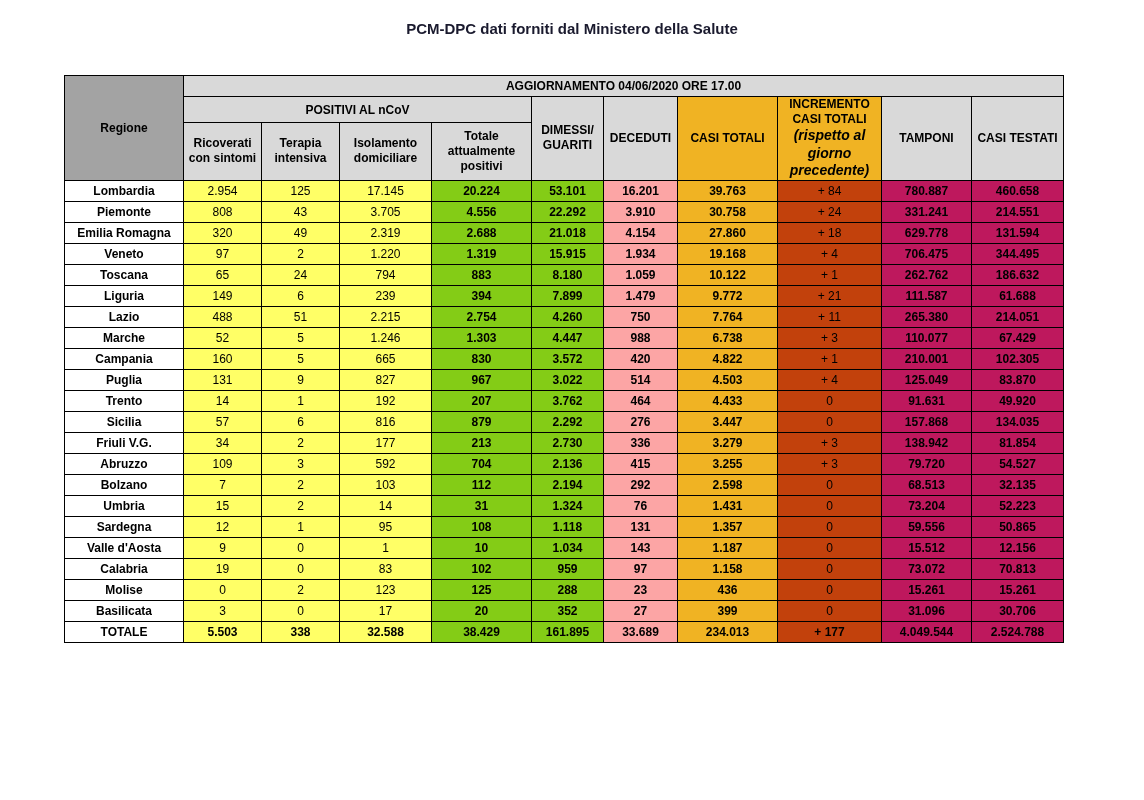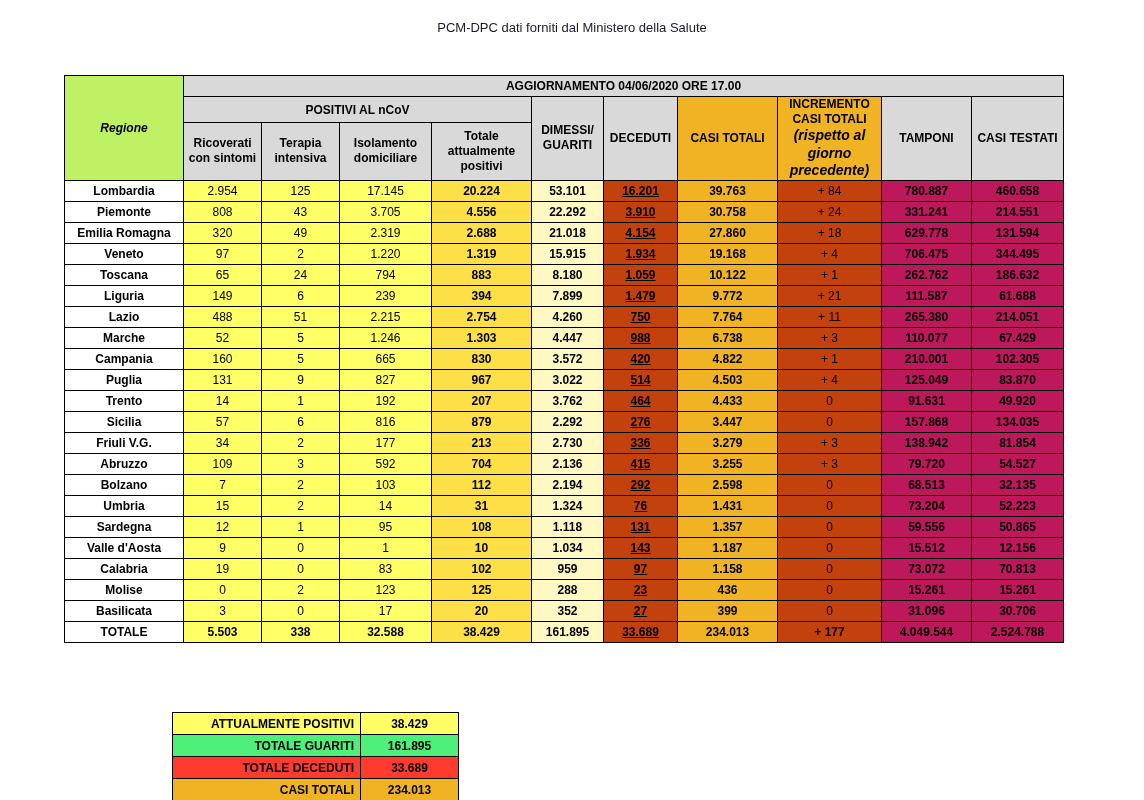--- a/index.html
+++ b/index.html
@@ -6,60 +6,60 @@
   body{
     width:1144px;height:800px;
     background:#ffffff;
     font-family:"Liberation Sans", sans-serif;
     color:#000;
     overflow:hidden;
   }
   .page{position:relative;width:1144px;height:800px;}
   .top-note{
     position:absolute;top:20px;left:0;width:1144px;
-    text-align:center;font-size:13px;font-weight:normal;color:#1a1a2e;
+    text-align:center;font-size:15px;font-weight:bold;color:#1a1a2e;
   }
   table.main{
     position:absolute;top:75px;left:64px;
     border-collapse:collapse;
     table-layout:fixed;
   }
   table.main td,table.main th{
     border:1px solid #000;
     text-align:center;
     vertical-align:middle;
     font-size:12px;
     padding:0;
     height:20px;
   }
   .hdr-region{
-    background:#bef264;font-weight:bold;font-size:13px;width:118px;font-style:italic;
+    background:#a3a3a3;font-weight:bold;font-size:13px;width:118px;
   }
   .hdr-update{
     background:#d9d9d9;font-weight:bold;font-size:15px;height:34px;
   }
   .hdr-pos{
     background:#d9d9d9;font-weight:bold;font-size:12px;height:26px;
   }
   .hdr-sub{
     background:#d9d9d9;font-weight:bold;font-size:11.5px;
     line-height:1.25;height:52px;padding:2px 3px;
   }
   .hdr-orange{
     background:#f0b323;font-weight:bold;font-size:11.5px;
     line-height:1.25;padding:2px 3px;
   }
   .hdr-orange .small-it{font-weight:bold;font-style:italic;font-size:14px;}
   .c-region{
     background:#ffffff;font-weight:bold;font-size:11.5px;
   }
   .c-yellow{background:#ffff66;}
-  .c-yellow-b{background:#fde047;font-weight:bold;}
-  .c-green{background:#fef9c3;font-weight:bold;}
-  .c-red{background:#c2410c;font-weight:bold;text-decoration:underline;}
+  .c-yellow-b{background:#84cc16;font-weight:bold;}
+  .c-green{background:#84cc16;font-weight:bold;}
+  .c-red{background:#fca5a5;font-weight:bold;}
   .c-orange{background:#f0b323;font-weight:bold;}
   .c-orange-i{background:#c2410c;}
   .c-gray{background:#be185d;font-weight:bold;}
   .tot-row td{font-weight:bold;}
   .tot-row .c-region{background:#ffffff;}
   col.w-ric{width:78px;}
   col.w-ter{width:78px;}
   col.w-iso{width:92px;}
   col.w-tot{width:100px;}
   col.w-dim{width:72px;}
@@ -429,34 +429,14 @@
           <td class="c-green">161.895</td>
           <td class="c-red">33.689</td>
           <td class="c-orange">234.013</td>
           <td class="c-orange-i">+ 177</td>
           <td class="c-gray">4.049.544</td>
           <td class="c-gray">2.524.788</td>
         </tr>
       </tbody>
   </table>
 
-  <table class="legend">
-    <tbody id="legend-body">
-        <tr>
-          <td class="lg-label lg-yellow">ATTUALMENTE POSITIVI</td>
-          <td class="lg-val lg-yellow">38.429</td>
-        </tr>
-        <tr>
-          <td class="lg-label lg-green">TOTALE GUARITI</td>
-          <td class="lg-val lg-green">161.895</td>
-        </tr>
-        <tr>
-          <td class="lg-label lg-red">TOTALE DECEDUTI</td>
-          <td class="lg-val lg-red">33.689</td>
-        </tr>
-        <tr>
-          <td class="lg-label lg-orange">CASI TOTALI</td>
-          <td class="lg-val lg-orange">234.013</td>
-        </tr>
-      </tbody>
-  </table>
 
 </div>
 
 </body></html>

